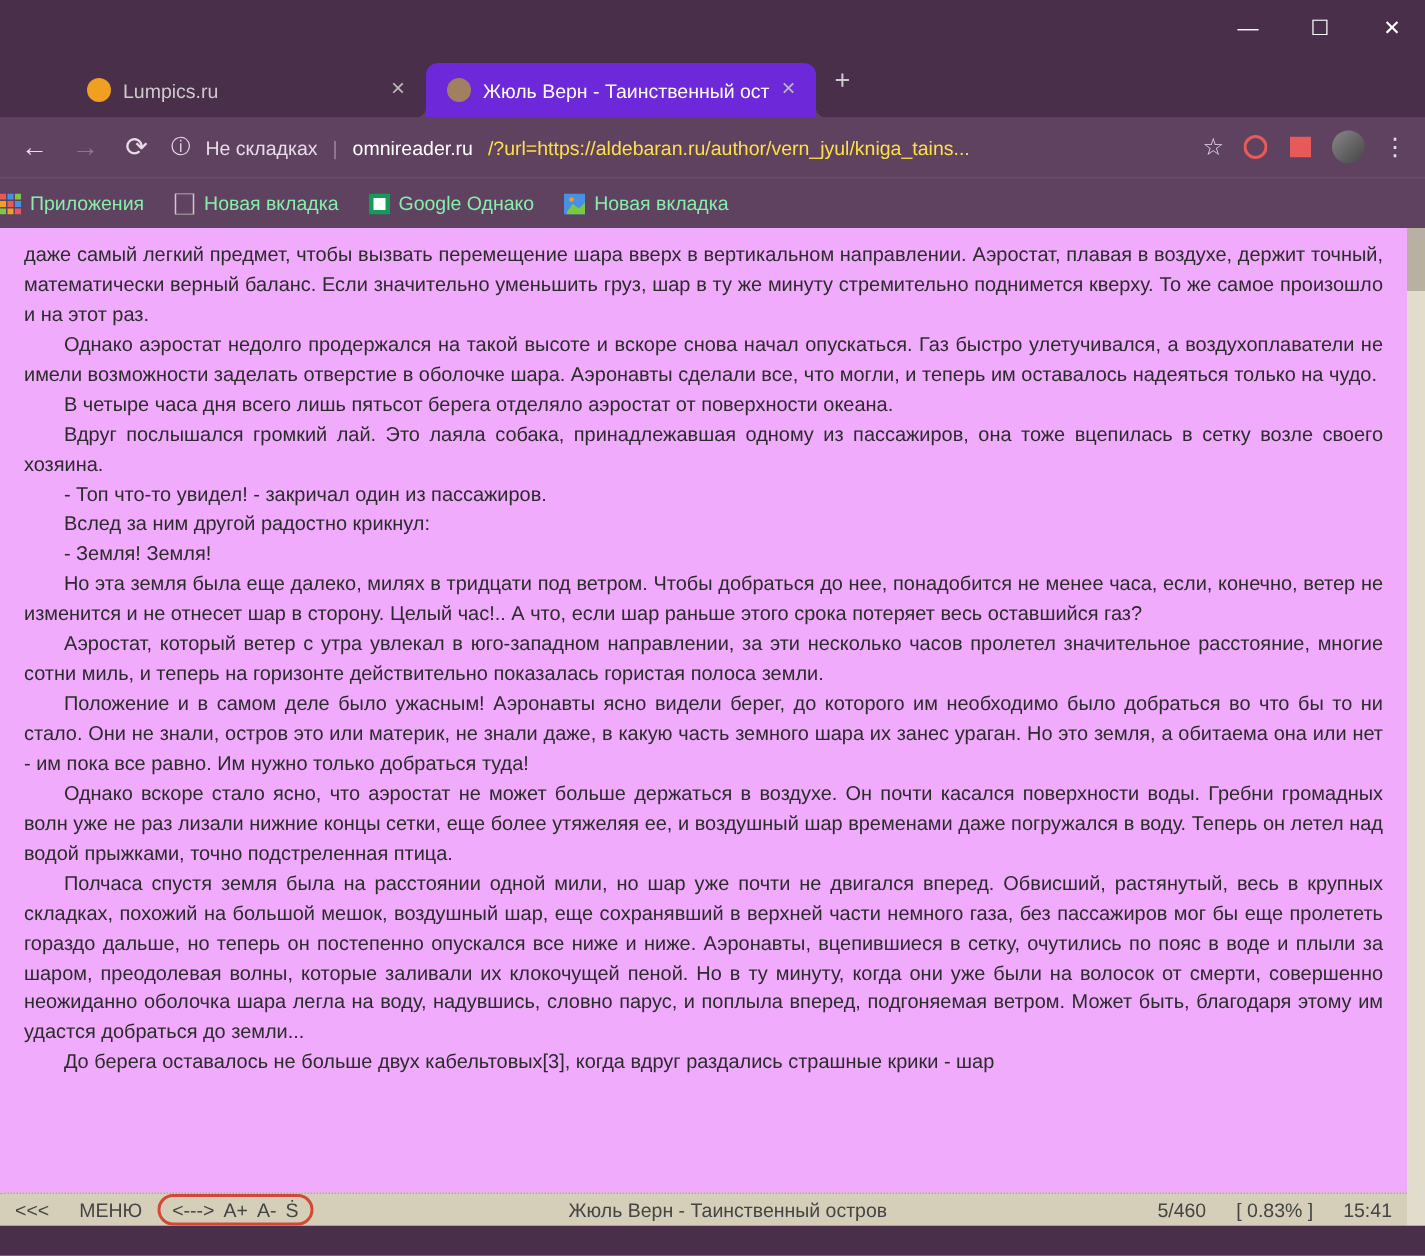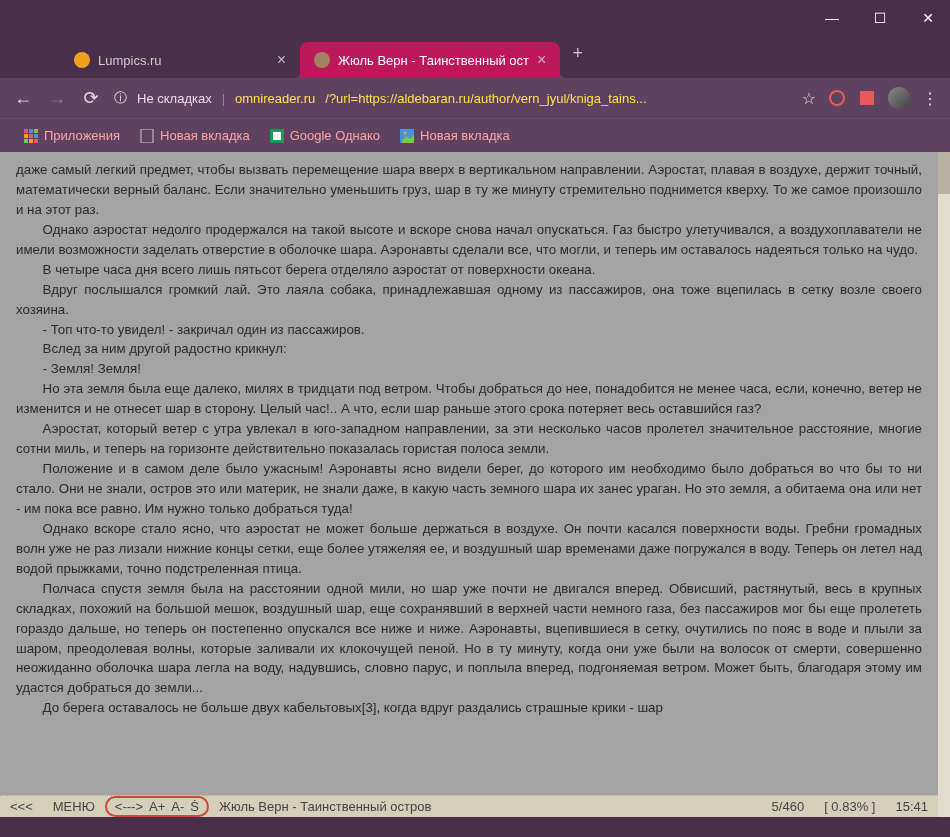--- a/index.html
+++ b/index.html
@@ -1,39 +1,39 @@
 <!DOCTYPE html>
 <html><head>
 <meta charset="utf-8">
 <style>
 *{margin:0;padding:0;box-sizing:border-box;font-family:"Segoe UI",Arial,sans-serif}
 body{width:950px;height:837px;background:#3a2a3a;overflow:hidden;position:relative}
 .titlebar{height:36px;background:#4a2f4a;display:flex;align-items:center;justify-content:flex-end;padding-right:8px;gap:20px}
 .winbtn{width:28px;height:28px;display:flex;align-items:center;justify-content:center;color:#fff;font-size:14px}
-.tabbar{height:42px;background:#4a2f4a;display:flex;align-items:flex-end;padding-left:60px}
+.tabbar{height:42px;background:#4a2f4a;display:flex;align-items:flex-end;padding-left:44px}
 .tab{height:36px;display:flex;align-items:center;padding:0 14px;background:#4a2f4a;color:#ccc;font-size:13px;gap:8px;min-width:240px;position:relative;border-top-left-radius:8px;border-top-right-radius:8px}
-.tab.active{background:#be185d;color:#fff}
+.tab.active{background:#6d28d9;color:#fff}
 .tab.active:after{content:"";position:absolute;left:-6px;bottom:0;width:6px;height:6px;background:radial-gradient(circle at 0 0,transparent 6px,#5f4160 6px)}
 .tab.active:before{content:"";position:absolute;right:-6px;bottom:0;width:6px;height:6px;background:radial-gradient(circle at 6px 0,transparent 6px,#5f4160 6px)}
 .tab-icon{width:16px;height:16px;border-radius:50%;display:inline-block}
 .tab-x{margin-left:auto;color:#bbb;font-size:16px}
 .add-tab{color:#ccc;font-size:18px;margin-left:12px;align-self:center;margin-bottom:8px}
 .toolbar{height:40px;background:#5f4160;display:flex;align-items:center;padding:0 12px;gap:12px;color:#e8dce8}
 .navarrow{font-size:18px;width:22px;text-align:center}
 .url-area{flex:1;display:flex;align-items:center;gap:10px;background:transparent;font-size:13px;overflow:hidden}
 .url-area .secure{color:#e8dce8;font-size:13px;white-space:nowrap}
 .url-area .divider{color:#9a849a}
-.url-area .domain{color:#fde047}
+.url-area .domain{color:#ffffff}
 .url-area .path{color:#fde047;overflow:hidden;text-overflow:ellipsis;white-space:nowrap}
 .icon{width:18px;height:18px;display:flex;align-items:center;justify-content:center}
 .star{color:#e8dce8;font-size:16px}
 .avatar{width:22px;height:22px;border-radius:50%;background:linear-gradient(135deg,#888,#444)}
-.bookmarks{height:34px;background:#5f4160;border-top:1px solid #6a4f6a;display:flex;align-items:center;padding:0 24px;gap:20px;color:#fca5a5;font-size:13px}
+.bookmarks{height:34px;background:#5f4160;border-top:1px solid #6a4f6a;display:flex;align-items:center;padding:0 0;gap:20px;color:#86efac;font-size:13px}
 .bm{display:flex;align-items:center;gap:6px}
-.reader-panel{height:665px;background:#a3a3a3;position:relative;color:#2b2b2b;display:flex}
+.reader-panel{height:665px;background:#f0abfc;position:relative;color:#2b2b2b;display:flex}
 .reader-text{flex:1;padding:8px 16px 0 16px;font-family:Georgia,serif;font-size:13.3px;line-height:1.5;text-align:justify;overflow:hidden}
 .reader-text p{text-indent:2em;margin:0}
 .reader-text p.no-indent{text-indent:0}
 .vscroll{width:12px;background:#e2dccc;position:relative}
 .vscroll-thumb{position:absolute;top:0;left:0;width:100%;height:42px;background:#b8b0a0}
 .reader-bar{position:absolute;bottom:0;left:0;right:12px;height:22px;background:#d5ceb9;display:flex;align-items:center;color:#444;font-family:Consolas,monospace;font-size:13px;border-top:1px dotted #aaa}
 .rb-item{padding:0 10px;white-space:nowrap}
 .rb-callout{border:2px solid #d14836;border-radius:12px;padding:1px 8px;display:flex;align-items:center;gap:6px}
 .statusbar{height:20px;background:#4a2f4a}
 </style>
@@ -145,20 +145,20 @@
   </div>
   <div class="reader-bar">
     <span class="rb-item">&lt;&lt;&lt;</span>
     <span class="rb-item">МЕНЮ</span>
     <span class="rb-callout">
       <span>&lt;---&gt;</span>
       <span>A+</span>
       <span>A-</span>
       <span>Ṡ</span>
     </span>
-    <span class="rb-item" style="flex:1;">Жюль Верн - Таинственный остров</span>
+    <span class="rb-item" style="flex:1;text-align:center">Жюль Верн - Таинственный остров</span>
     <span class="rb-item">5/460</span>
     <span class="rb-item">[ 0.83% ]</span>
     <span class="rb-item">15:41</span>
   </div>
 </div>
 
 <div class="statusbar"></div>
 
 </body></html>

